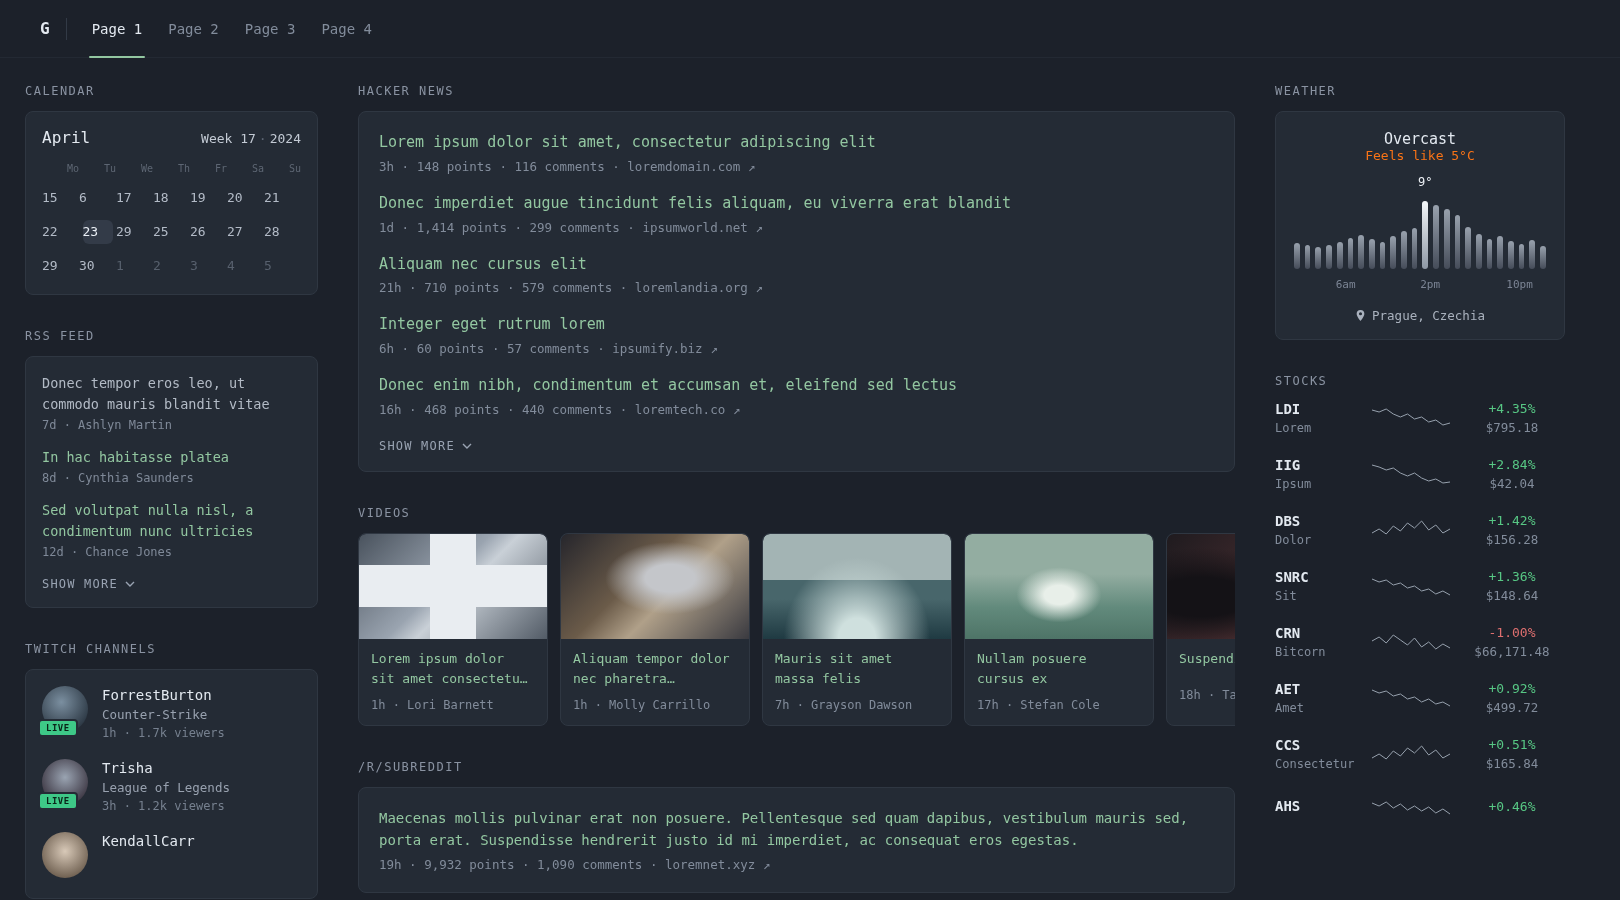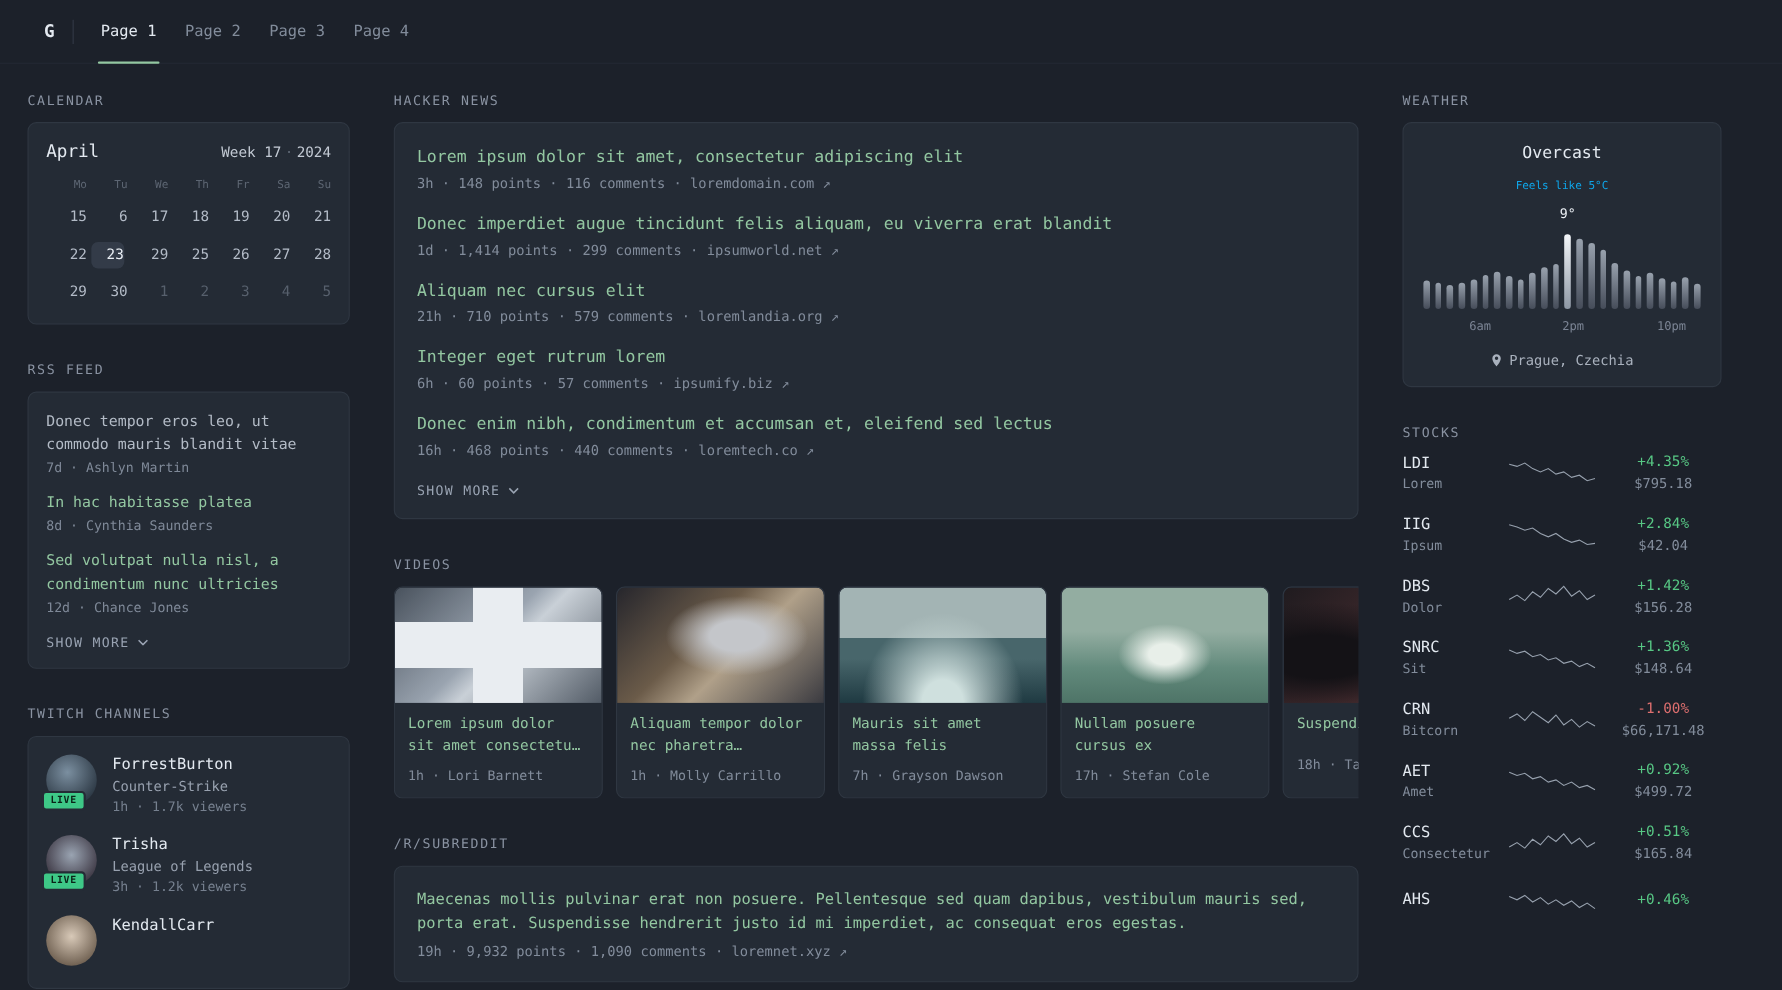--- a/index.html
+++ b/index.html
@@ -37,21 +37,21 @@
   .widget-title{font-size:12px;letter-spacing:1.5px;color:#8a93a2;margin-bottom:13px}
   .card{background:var(--card);border:1px solid var(--border);border-radius:8px}
   
   .cal-card{padding:16px}
   .cal-header{display:flex;justify-content:space-between;align-items:baseline;margin-bottom:15px}
   .cal-month{font-size:16px;color:var(--bright)}
   .cal-weekyear{font-size:13px;color:#c3cad4}
   .cal-weekyear .sep{color:var(--faint);margin:0 3px}
   .cal-grid{display:grid;grid-template-columns:repeat(7,1fr);row-gap:10px}
   .cal-dow{font-size:10px;color:var(--faint);text-align:right;line-height:14px}
-  .cal-day{font-size:13px;color:#b3bbc7;text-align:right;line-height:24px;height:24px}
+  .cal-day{font-size:13px;color:#b3bbc7;text-align:left;line-height:24px;height:24px}
   .cal-day--out{color:#57606d}
   .cal-day--selected{background:#333b48;border-radius:6px;width:30px;margin:0 auto;color:#eaeff5}
   
   .feed-card{padding:16px}
   .feed-item{margin-bottom:15px}
   .feed-title{display:block;font-size:13.5px;line-height:1.55;color:var(--accent);cursor:pointer}
   .feed-title--read{color:#b3bbc6}
   .feed-meta{font-size:12px;color:#7f8998;margin-top:3px;cursor:pointer}
   .show-more{display:flex;align-items:center;gap:7px;background:none;border:none;color:#99a3b2;font-family:inherit;font-size:12px;letter-spacing:1.2px;padding:3px 0 0;cursor:pointer}
   .chev{flex:0 0 auto;margin-top:1px}
@@ -80,33 +80,33 @@
       radial-gradient(ellipse at 50% 58%,#e8efe9 0 11%,rgba(0,0,0,0) 32%),
       linear-gradient(180deg,#93ada1 0 38%,#628a7c 70%,#4e7467 100%)}
   .thumb--5{background:
       radial-gradient(ellipse at 18% 60%,#141216 0 22%,rgba(0,0,0,0) 55%),
       linear-gradient(135deg,#1f1b1f,#4a2e31 60%,#6b3a3a)}
   .video-title{font-size:13px;line-height:1.55;color:var(--accent);padding:10px 12px 0;display:-webkit-box;-webkit-line-clamp:2;-webkit-box-orient:vertical;overflow:hidden;min-height:40px}
   .video-meta{font-size:12px;color:var(--muted);padding:9px 12px 13px}
   
   .weather-card{padding:18px 18px 16px;text-align:center}
   .w-cond{font-size:15px;color:var(--bright)}
-  .w-feels{font-size:10px;color:#0ea5e9;margin-top:16px}
+  .w-feels{font-size:13px;color:#f97316;margin-top:0}
   .weather-chart{position:relative;padding-top:22px;margin-top:12px}
   .w-temp{position:absolute;top:0;transform:translateX(-50%);font-size:12px;color:#edf1f6}
   .w-bars{display:flex;align-items:flex-end;gap:5px;height:72px}
   .wbar{flex:1;border-radius:3px;background:linear-gradient(180deg,#98a1ad 0%,#454c59 100%)}
   .wbar--current{background:linear-gradient(180deg,#f4f7fa 0%,#8d97a4 100%)}
   .w-times{position:relative;height:15px;margin-top:9px}
   .wtime{position:absolute;transform:translateX(-50%);font-size:11px;color:#7b8494}
   .w-loc{display:flex;justify-content:center;align-items:center;gap:6px;margin-top:15px;font-size:12.5px;color:#a9b1bd}
   
   .stock-row{display:flex;align-items:center;margin-bottom:22px;cursor:pointer}
   .stock-id{width:88px;min-width:0}
-  .stock-ticker{font-size:14px;font-weight:normal;color:var(--bright)}
+  .stock-ticker{font-size:14px;font-weight:bold;color:var(--bright)}
   .stock-name{font-size:12px;color:var(--muted);margin-top:4px;white-space:nowrap}
   .stock-spark{flex:0 0 80px;margin:0 8px}
   .stock-right{flex:1;text-align:center}
   .stock-change{font-size:13px}
   .stock-change.up{color:var(--pos)}
   .stock-change.down{color:var(--neg)}
   .stock-price{font-size:12.5px;color:var(--muted);margin-top:4px}
   .stock-price:empty,.stock-name:empty{display:none}
   
   .tw-card{padding:16px}

